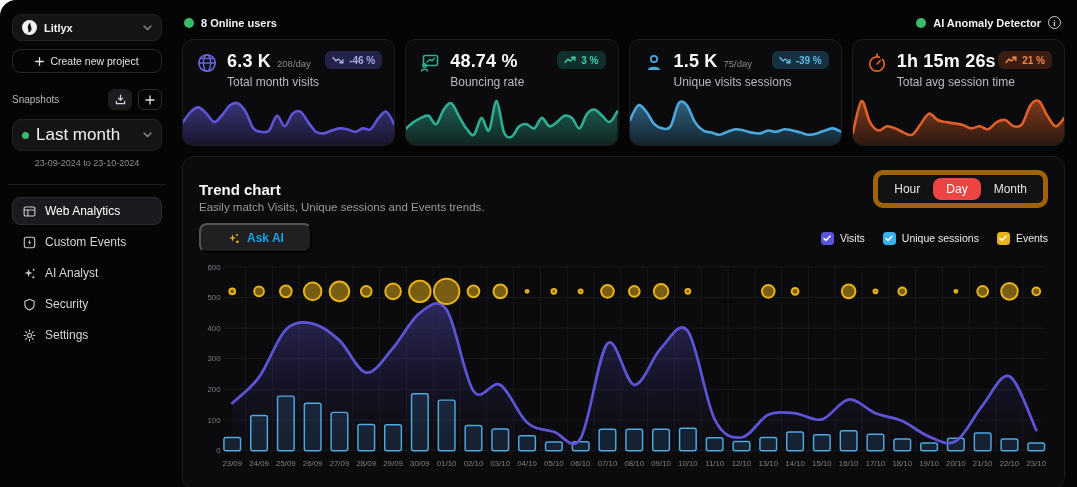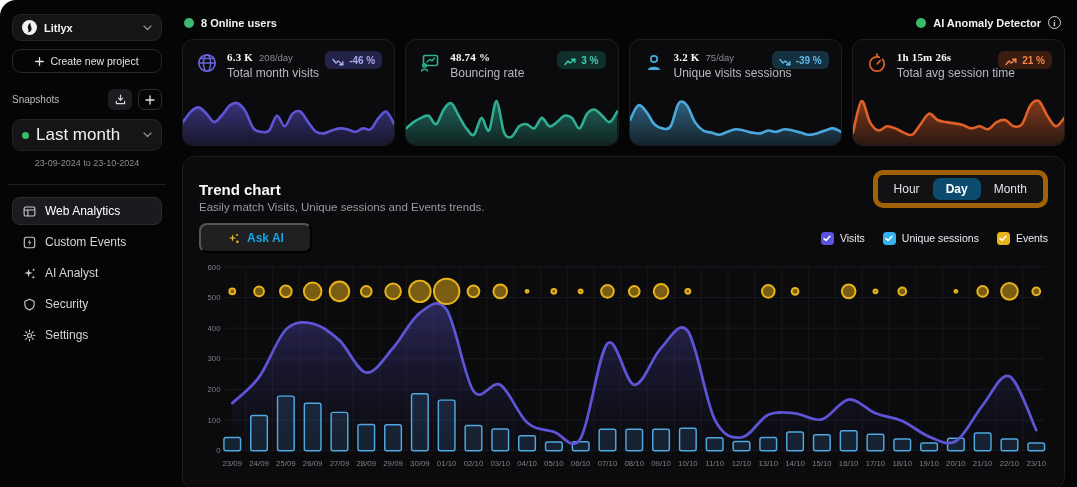--- a/index.html
+++ b/index.html
@@ -32,37 +32,37 @@
   .topbar { display:flex; align-items:center; justify-content:space-between; padding:4px 4px 10px 2px; }
   .tb-left, .tb-right { display:flex; align-items:center; gap:7px; font-size:11px; font-weight:700; color:#f2f2f2; }
   .dot-lg { width:10px; height:10px; border-radius:50%; background:#3cba6c; }
   .info-i { width:13px; height:13px; border-radius:50%; border:1.2px solid #cfcfd4; color:#cfcfd4; font-size:8.5px; display:flex; align-items:center; justify-content:center; font-family:"Liberation Serif",serif; cursor:pointer; }
 
   .cards { display:flex; gap:10px; }
   .card { position:relative; flex:1; height:107px; background:#0b0b0d; border:1px solid #1d1d21; border-radius:11px; padding:11px 13px; overflow:hidden; }
   .card-head { display:flex; align-items:flex-start; gap:9px; }
   .card-ico { margin-top:1px; }
   .val-row { display:flex; align-items:baseline; gap:6px; }
-  .card-val { font-size:11px; font-weight:700; color:#fafafa; letter-spacing:.2px;font-family:Liberation Serif, serif; }
+  .card-val { font-size:18px; font-weight:700; color:#fafafa; letter-spacing:.2px; }
   .card-per { font-size:9.5px; color:#8a8a90; }
   .card-label { font-size:12px; color:#b9b9c0; margin-top:3px; }
-  .badge { position:absolute; top:11px; right:12px; display:flex; align-items:flex-end; gap:5px; font-size:10px; font-weight:700; border-radius:6px; padding:3.5px 7px; }
+  .badge { position:absolute; top:11px; right:12px; display:flex; align-items:center; gap:5px; font-size:10px; font-weight:700; border-radius:6px; padding:3.5px 7px; }
   .badge.purple { background:#232349; color:#a9a9e8; }
   .badge.teal   { background:#0f2f2a; color:#45cdb0; }
   .badge.blue   { background:#15303f; color:#5fb8e8; }
   .badge.orange { background:#3a1c10; color:#f2874a; }
   .spark { position:absolute; left:0; right:0; bottom:0; width:100%; height:52px; display:block; }
 
   .panel { margin-top:10px; flex:1; background:#0b0b0d; border:1px solid #1d1d21; border-radius:12px; padding:13px 16px 8px 16px; display:flex; flex-direction:column; }
   .panel-top { display:flex; justify-content:space-between; align-items:flex-start; }
   .p-title { font-size:15px; font-weight:700; color:#fafafa;margin-top:11px; }
   .p-sub { font-size:11.5px; color:#9a9aa0; margin-top:3px; }
   .seg { display:flex; align-items:center; background:#121214; border:5px solid #a16207; border-radius:10px; padding:3px; }
   .seg-item { font-size:12px; color:#e4e4e8; padding:4px 13px; border-radius:7px; cursor:pointer; }
-  .seg-item.active { background:#0c4a6e; color:#ffffff; font-weight:700; }
+  .seg-item.active { background:#ef4444; color:#ffffff; font-weight:400;border-radius:8px; }
   .panel-row2 { display:flex; justify-content:space-between; align-items:center; margin-top:10px; }
   .askai { display:flex; align-items:center; gap:7px; background:#202023; border-radius:8px; padding:6px 26px; font-size:12px; font-weight:700; color:#0ea5e9; cursor:pointer; }
   .legend { display:flex; align-items:center; gap:18px; }
   .leg-item { display:flex; align-items:center; gap:6px; font-size:10.5px; color:#ececf0; cursor:pointer; }
   .cbx { width:13px; height:13px; border-radius:3.5px; display:flex; align-items:center; justify-content:center; }
   .cbx.purple { background:#5a55e0; } .cbx.blue { background:#35b1ef; } .cbx.yellow { background:#e8b41a; }
   .trend-wrap { flex:1; margin-top:6px; }
   .trend-svg { width:100%; height:100%; display:block; }
 </style>
 </head>
@@ -260,21 +260,21 @@
       <div class="card">
         <div class="card-head">
           <span class="card-ico">
             <svg width="22" height="22" viewBox="0 0 22 22">
                 <circle cx="11" cy="7" r="3.2" fill="none" stroke="#4aa8dd" stroke-width="1.7"></circle>
                 <path d="M5 18 C5 13.6 17 13.6 17 18 Z" fill="#4aa8dd"></path>
               </svg>
           </span>
           <div>
             <div class="val-row">
-              <span class="card-val">3.2 K</span>
+              <span class="card-val">1.5 K</span>
               <span class="card-per">75/day</span>
             </div>
             <div class="card-label">Unique visits sessions</div>
           </div>
         </div>
         <span class="badge blue">
           <svg width="12" height="8" viewBox="0 0 12 8">
               <polyline points="1,1.5 4,5 6.2,3 10.8,6.8" fill="none" stroke="currentColor" stroke-width="1.4" stroke-linecap="round" stroke-linejoin="round"></polyline>
               <polyline points="10.8,3.6 10.8,6.8 7.6,6.8" fill="none" stroke="currentColor" stroke-width="1.4" stroke-linecap="round" stroke-linejoin="round"></polyline>
             </svg>

